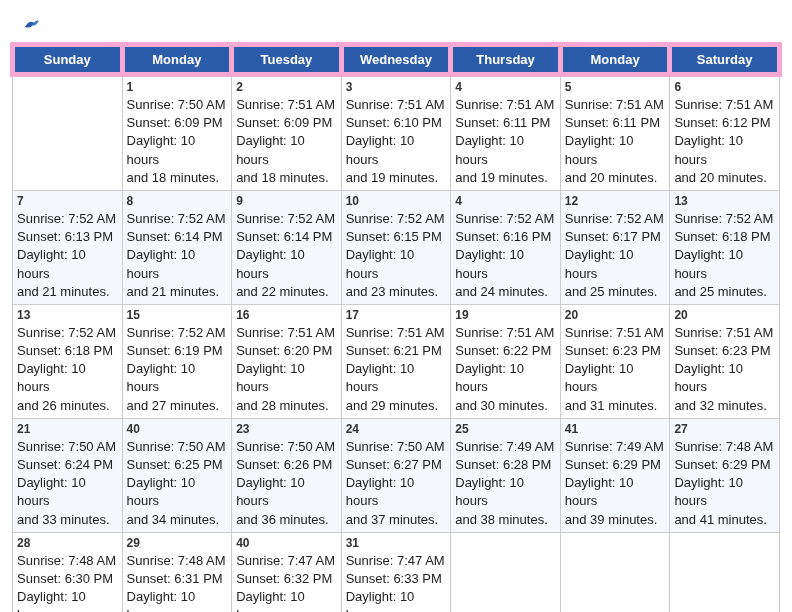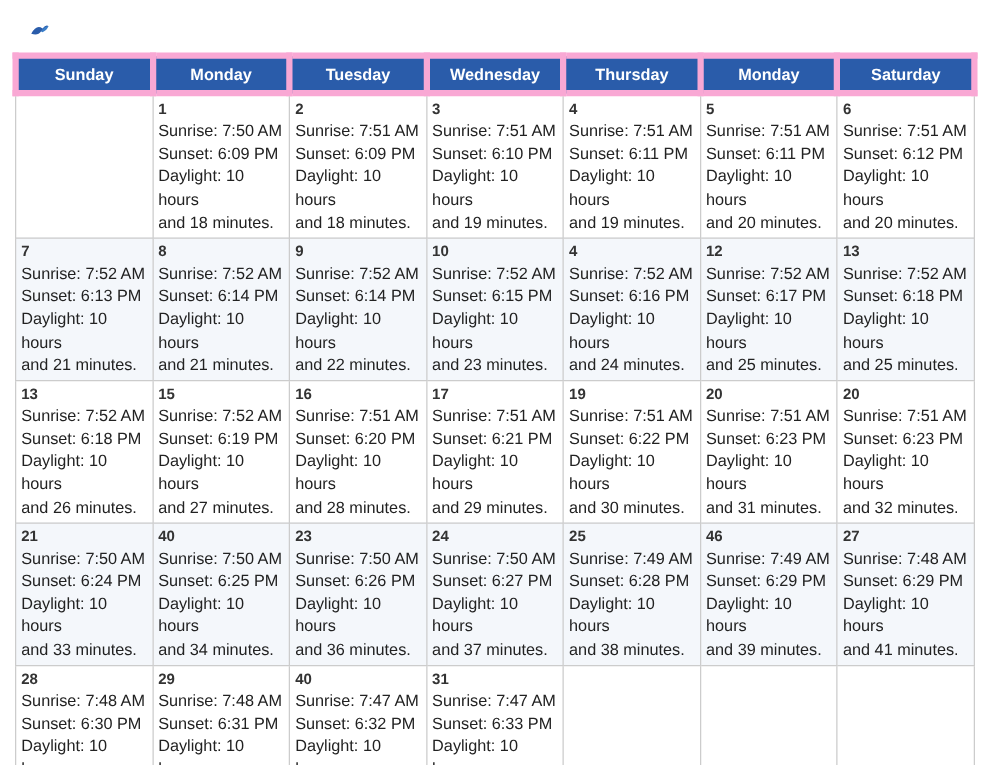--- a/index.html
+++ b/index.html
@@ -224,21 +224,21 @@
         </td>
         <td>
           <span class="day-num">24</span>
           <div class="day-info">Sunrise: 7:50 AM<br>Sunset: 6:27 PM<br>Daylight: 10 hours<br>and 37 minutes.</div>
         </td>
         <td>
           <span class="day-num">25</span>
           <div class="day-info">Sunrise: 7:49 AM<br>Sunset: 6:28 PM<br>Daylight: 10 hours<br>and 38 minutes.</div>
         </td>
         <td>
-          <span class="day-num">46</span>
+          <span class="day-num">41</span>
           <div class="day-info">Sunrise: 7:49 AM<br>Sunset: 6:29 PM<br>Daylight: 10 hours<br>and 39 minutes.</div>
         </td>
         <td>
           <span class="day-num">27</span>
           <div class="day-info">Sunrise: 7:48 AM<br>Sunset: 6:29 PM<br>Daylight: 10 hours<br>and 41 minutes.</div>
         </td>
       </tr>
       <tr class="row-white">
         <td>
           <span class="day-num">28</span>

